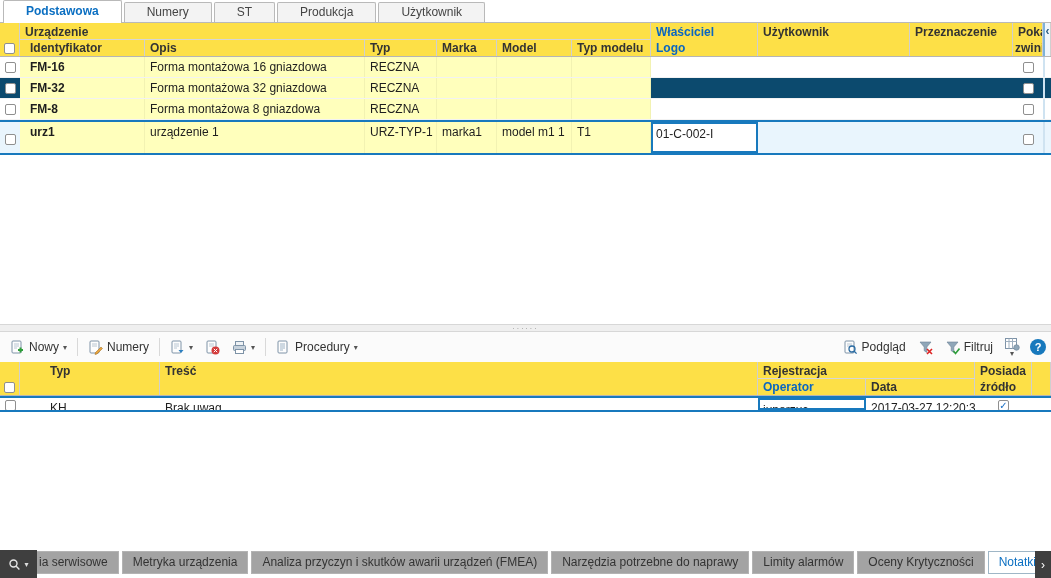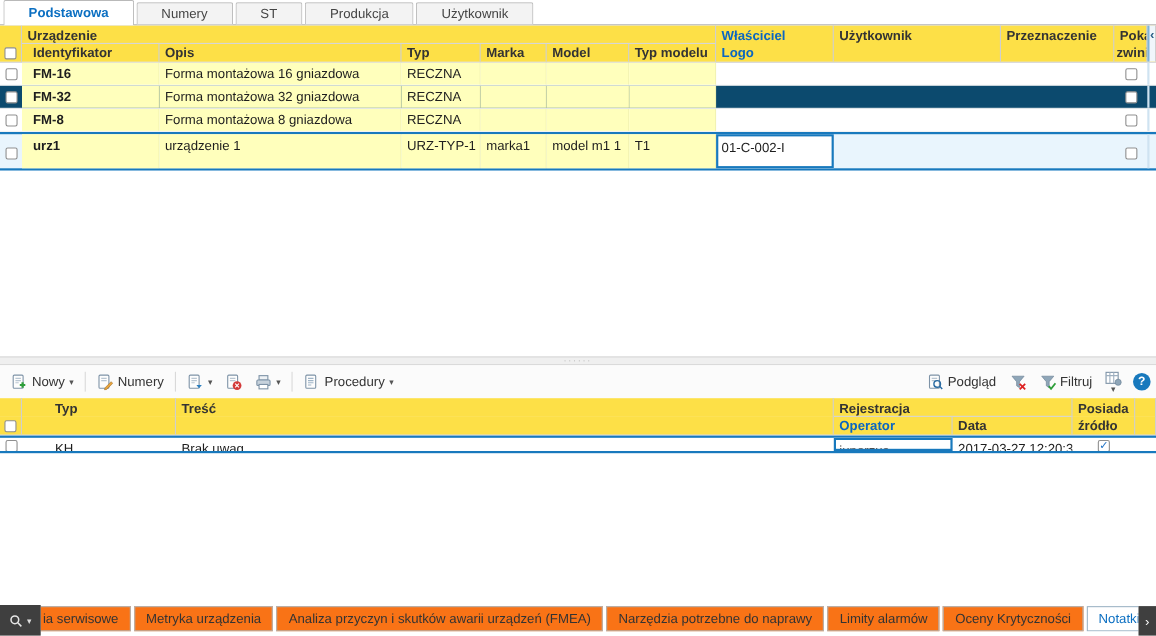--- a/index.html
+++ b/index.html
@@ -72,21 +72,21 @@
   .nw-rej{width:217px;min-width:217px}
   .nw-rest{flex:1;min-width:10px}
   .pad30{padding-left:30px}
   .nrow{display:flex;height:16px;background:#fff;border-top:2px solid #1879bd;border-bottom:2px solid #1879bd;align-items:stretch}
   .nrow .gc{padding-top:3px}
   .op-sel{border:2px solid #1879bd;background:#fff;padding:2px 3px 0}
 
   
   .btab-left{position:absolute;left:0;top:550px;width:37px;height:28px;background:#3f3f3f;display:flex;align-items:center;justify-content:center;gap:3px;color:#eee;z-index:2}
   .btabs{position:absolute;left:37px;top:551px;right:16px;height:23px;display:flex;overflow:hidden}
-  .btab{flex:0 0 auto;padding:0 10px;line-height:20px;background:#f97316;border:1px solid #b3b3b3;margin-right:3px;color:#333;white-space:nowrap;cursor:default}
+  .btab{flex:0 0 auto;padding:0 10px;line-height:20px;background:#a3a3a3;border:1px solid #b3b3b3;margin-right:3px;color:#333;white-space:nowrap;cursor:default}
   .btab:first-child{margin-left:-9px}
   .btab.active{background:#fff;color:#0b6fc2;border-color:#9fb6c6;font-weight:normal}
   .btab-right{position:absolute;right:0;top:551px;width:16px;height:27px;background:#3f3f3f;color:#fff;display:flex;align-items:center;justify-content:center;font-size:12px}
   .bchev{font-size:8px;color:#ddd}
 
   svg{display:block}
 </style>
 </head>
 <body>
 

